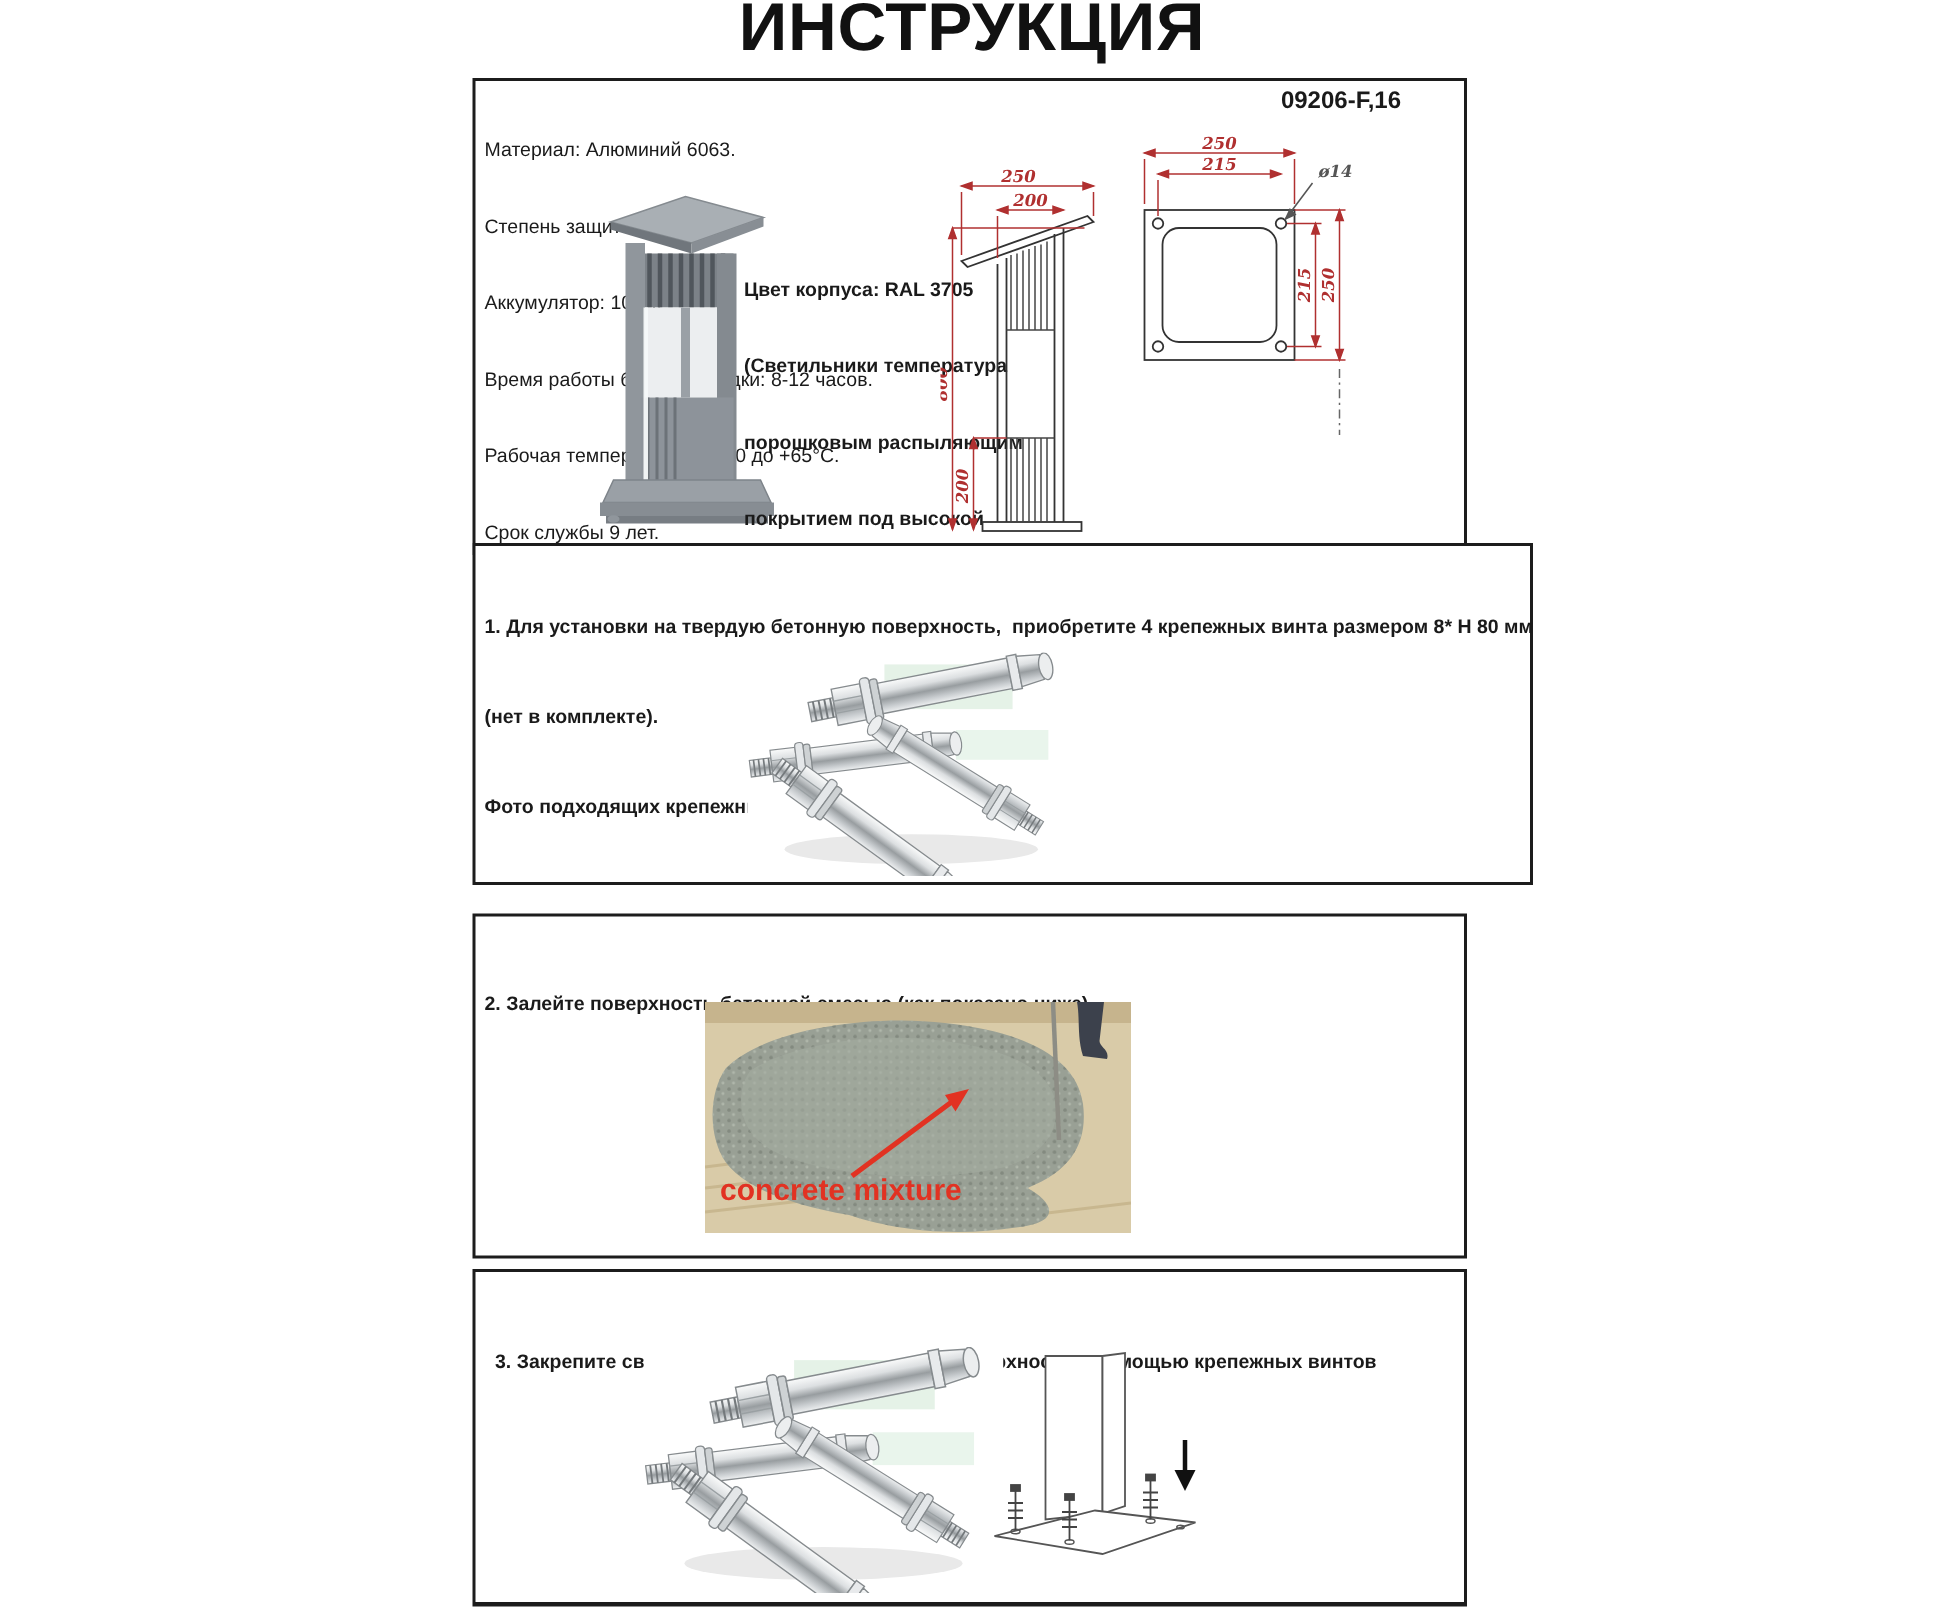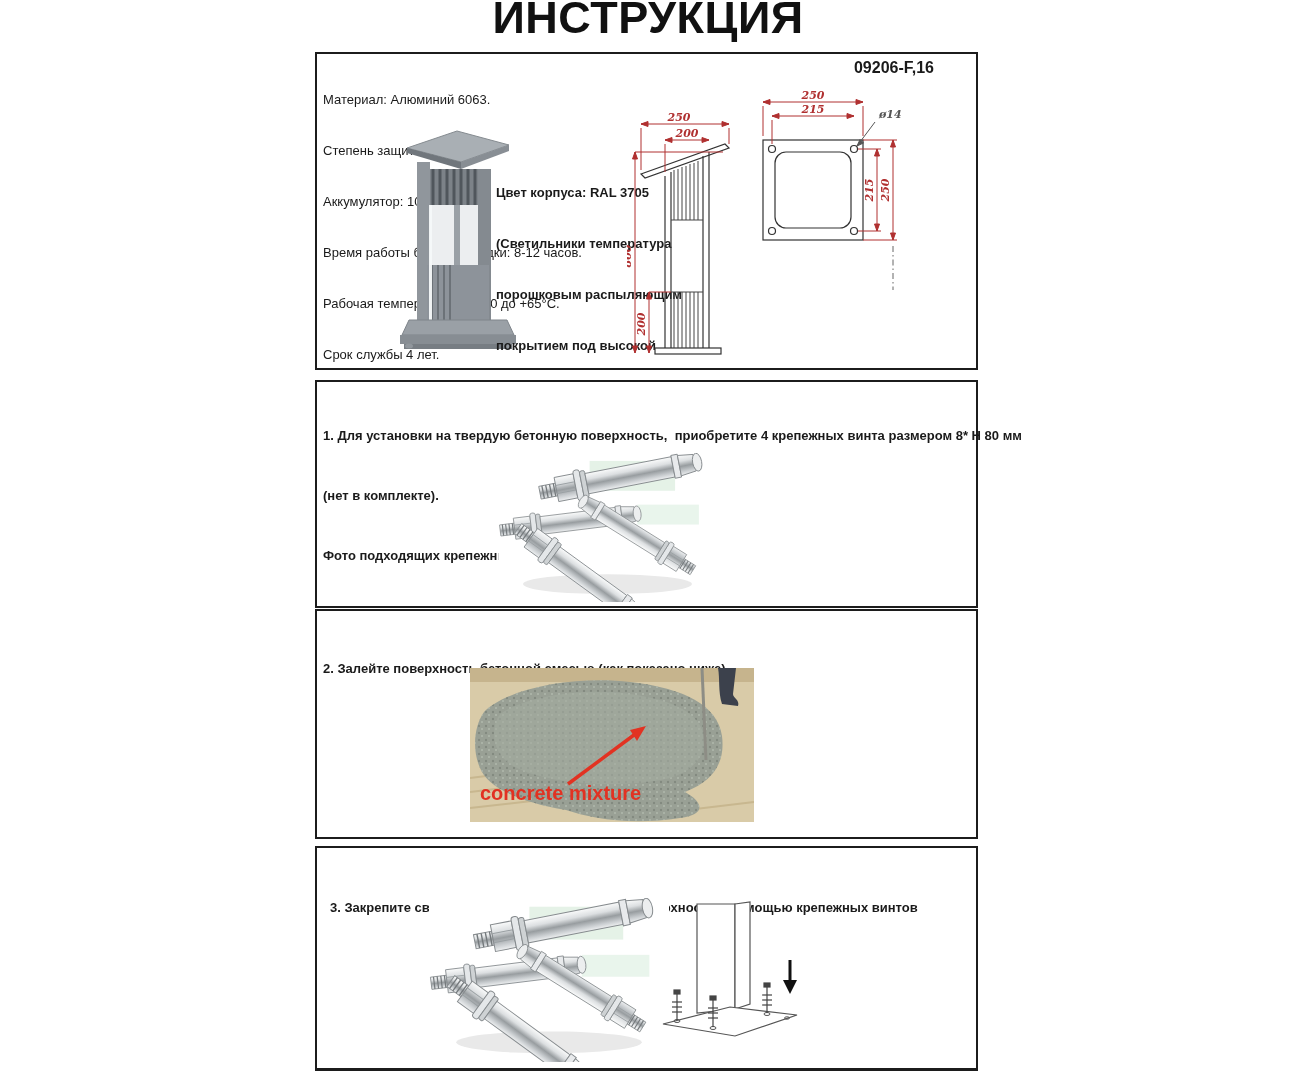--- a/index.html
+++ b/index.html
@@ -2,21 +2,21 @@
 <html><head>
 <meta charset="utf-8">
 <style>
   html,body{margin:0;padding:0;}
   body{width:1296px;height:1080px;position:relative;background:#ffffff;
        font-family:"Liberation Sans",sans-serif;color:#1a1a1a;overflow:hidden;}
   .title{position:absolute;top:-8px;left:0;width:100%;text-align:center;
          font-size:45px;font-weight:800;letter-spacing:0.5px;color:#111;}
   .box{position:absolute;left:315px;width:659px;border:2px solid #1c1c1c;background:#fff;}
   #box1{top:52px;height:314px;}
-  #box2{top:380px;height:224px;}
+  #box2{top:362px;height:224px;padding-left:44px;}
   #box3{top:609px;height:226px;}
   #box4{top:846px;height:220px;border-bottom-width:3px;}
 
   .spec-lines{position:absolute;left:6px;top:3px;font-size:13px;font-weight:400;line-height:17px;white-space:pre;}
   .model{position:absolute;right:42px;top:5px;font-size:16px;font-weight:800;}
   .color-note{position:absolute;left:179px;top:96px;width:170px;font-size:13px;font-weight:700;line-height:17px;white-space:pre;}
   .lamp{position:absolute;left:82px;top:70px;}
   .colsvg{position:absolute;left:310px;top:56px;}
   .platesvg{position:absolute;left:434px;top:28px;}
 
@@ -38,21 +38,21 @@
 
 <div class="title">ИНСТРУКЦИЯ</div>
 
 <div class="box" id="box1">
   <div class="spec-lines">
     <div>Материал: Алюминий 6063.</div>
     <div>Степень защиты: IP54.</div>
     <div>Аккумулятор: 10АЧ.</div>
     <div>Время работы без подзарядки: 8-12 часов.</div>
     <div>Рабочая температура: от -10 до +65°С.</div>
-    <div>Срок службы 4 лет.</div>
+    <div>Срок службы 9 лет.</div>
   </div>
 
   <div class="model">09206-F,16</div>
 
   <svg class="lamp" width="118" height="232" viewBox="0 0 118 232">
     <polygon points="8,24 58,7 110,21 62,38" fill="#a9afb4" stroke="#858b90" stroke-width="1"></polygon>
     <polygon points="8,24 62,38 62,45 8,29" fill="#70767c"></polygon>
     <polygon points="62,38 110,21 110,27 62,45" fill="#888e94"></polygon>
     <rect x="28" y="45" width="62" height="36" fill="#7c8288"></rect>
     <g stroke="#50565c" stroke-width="3">

